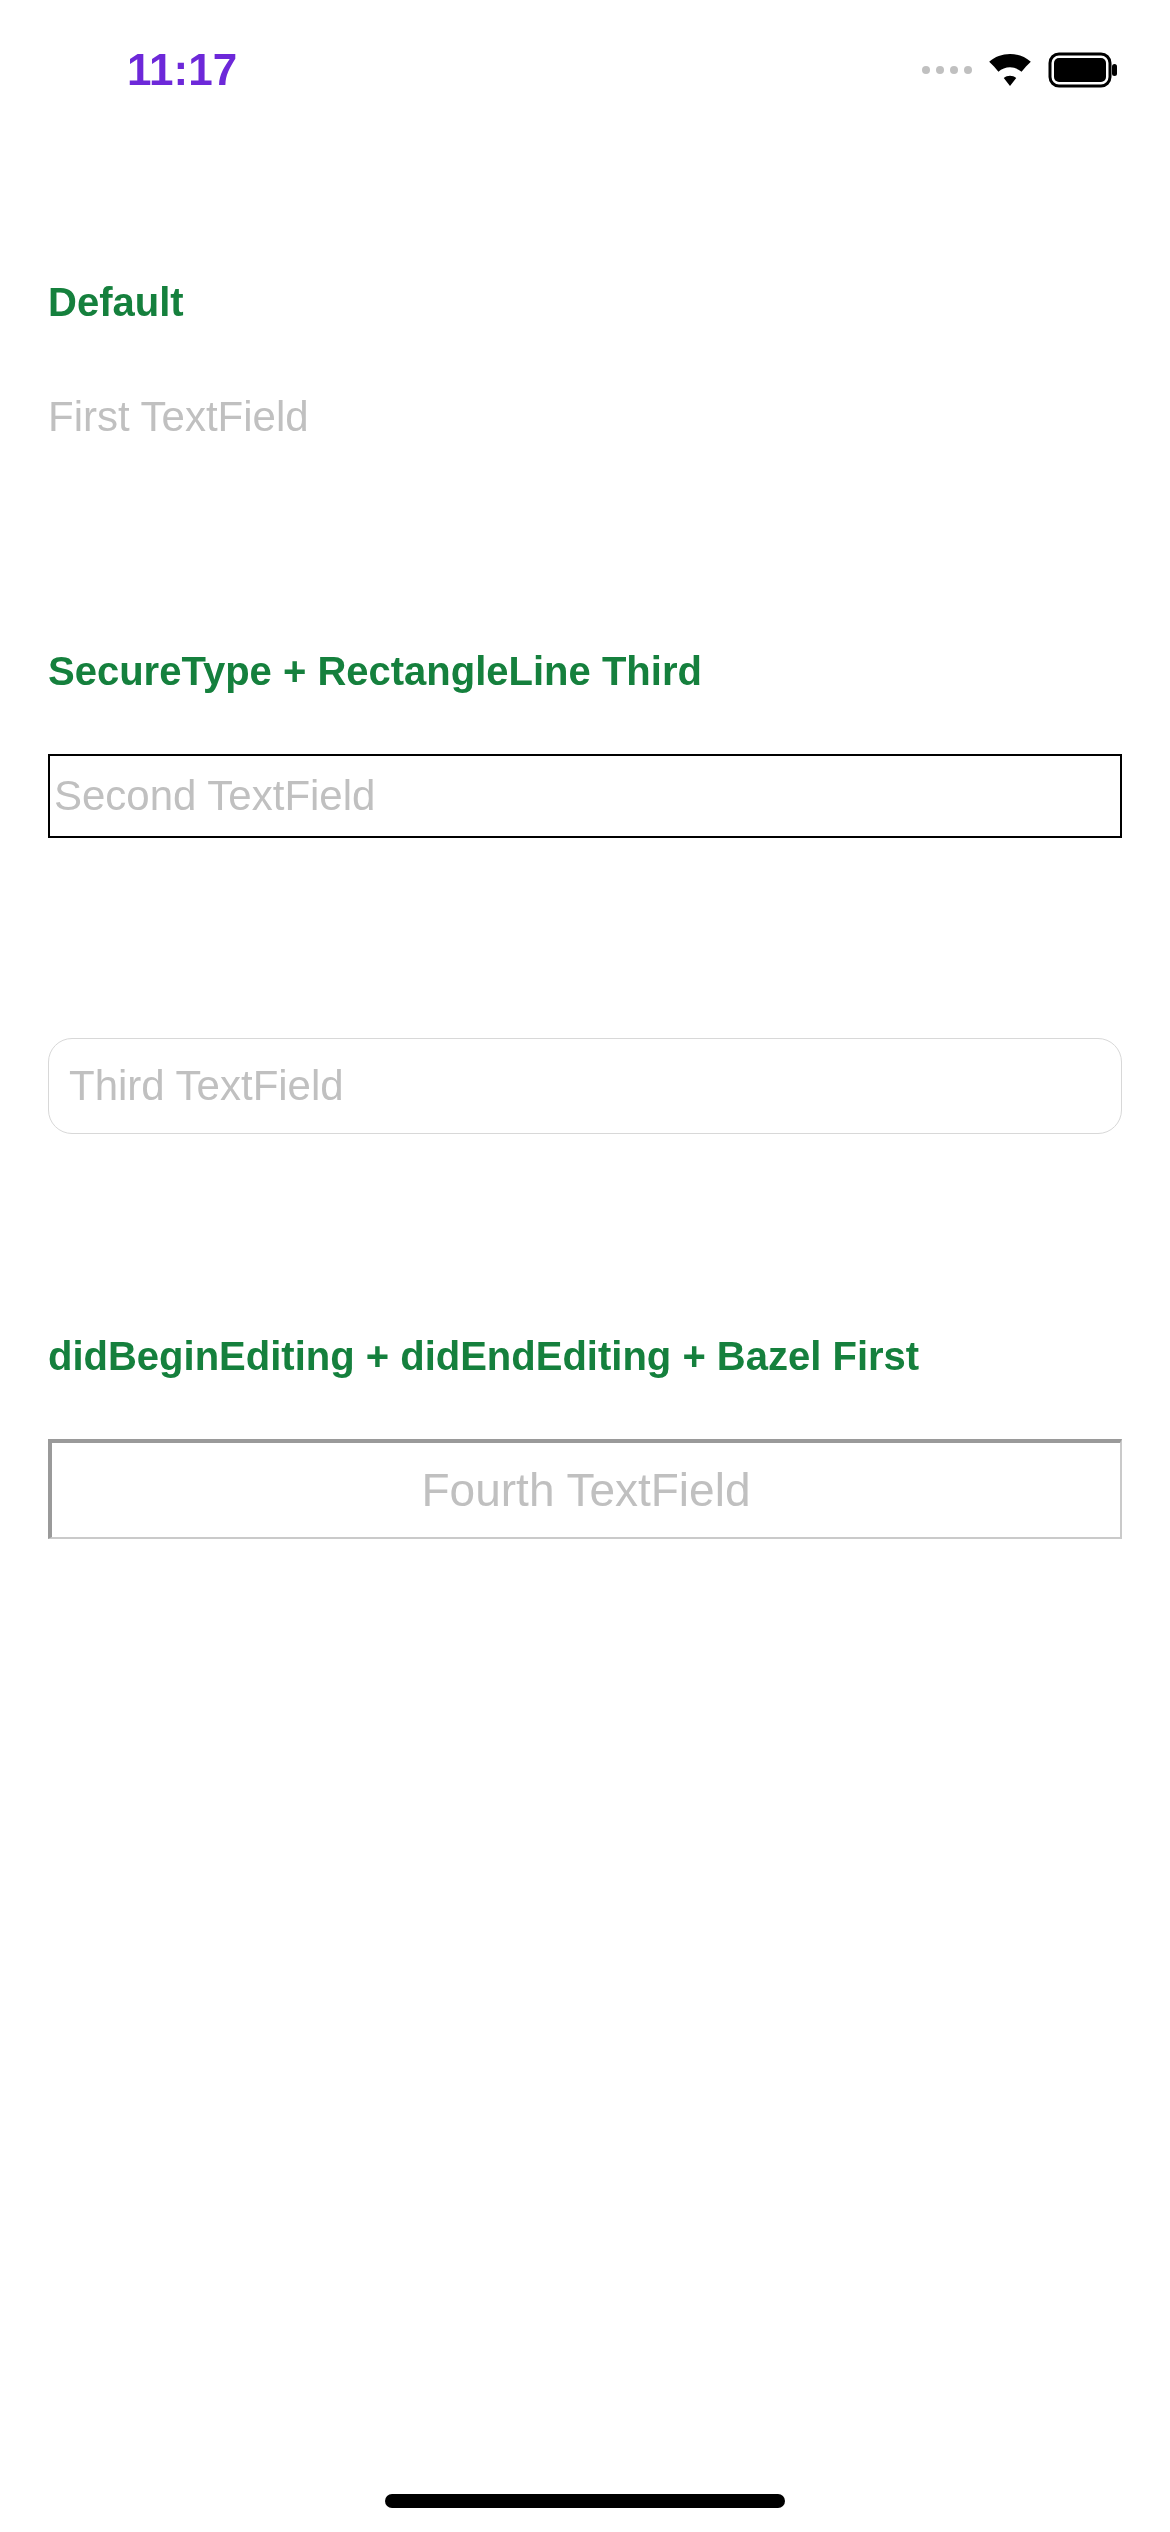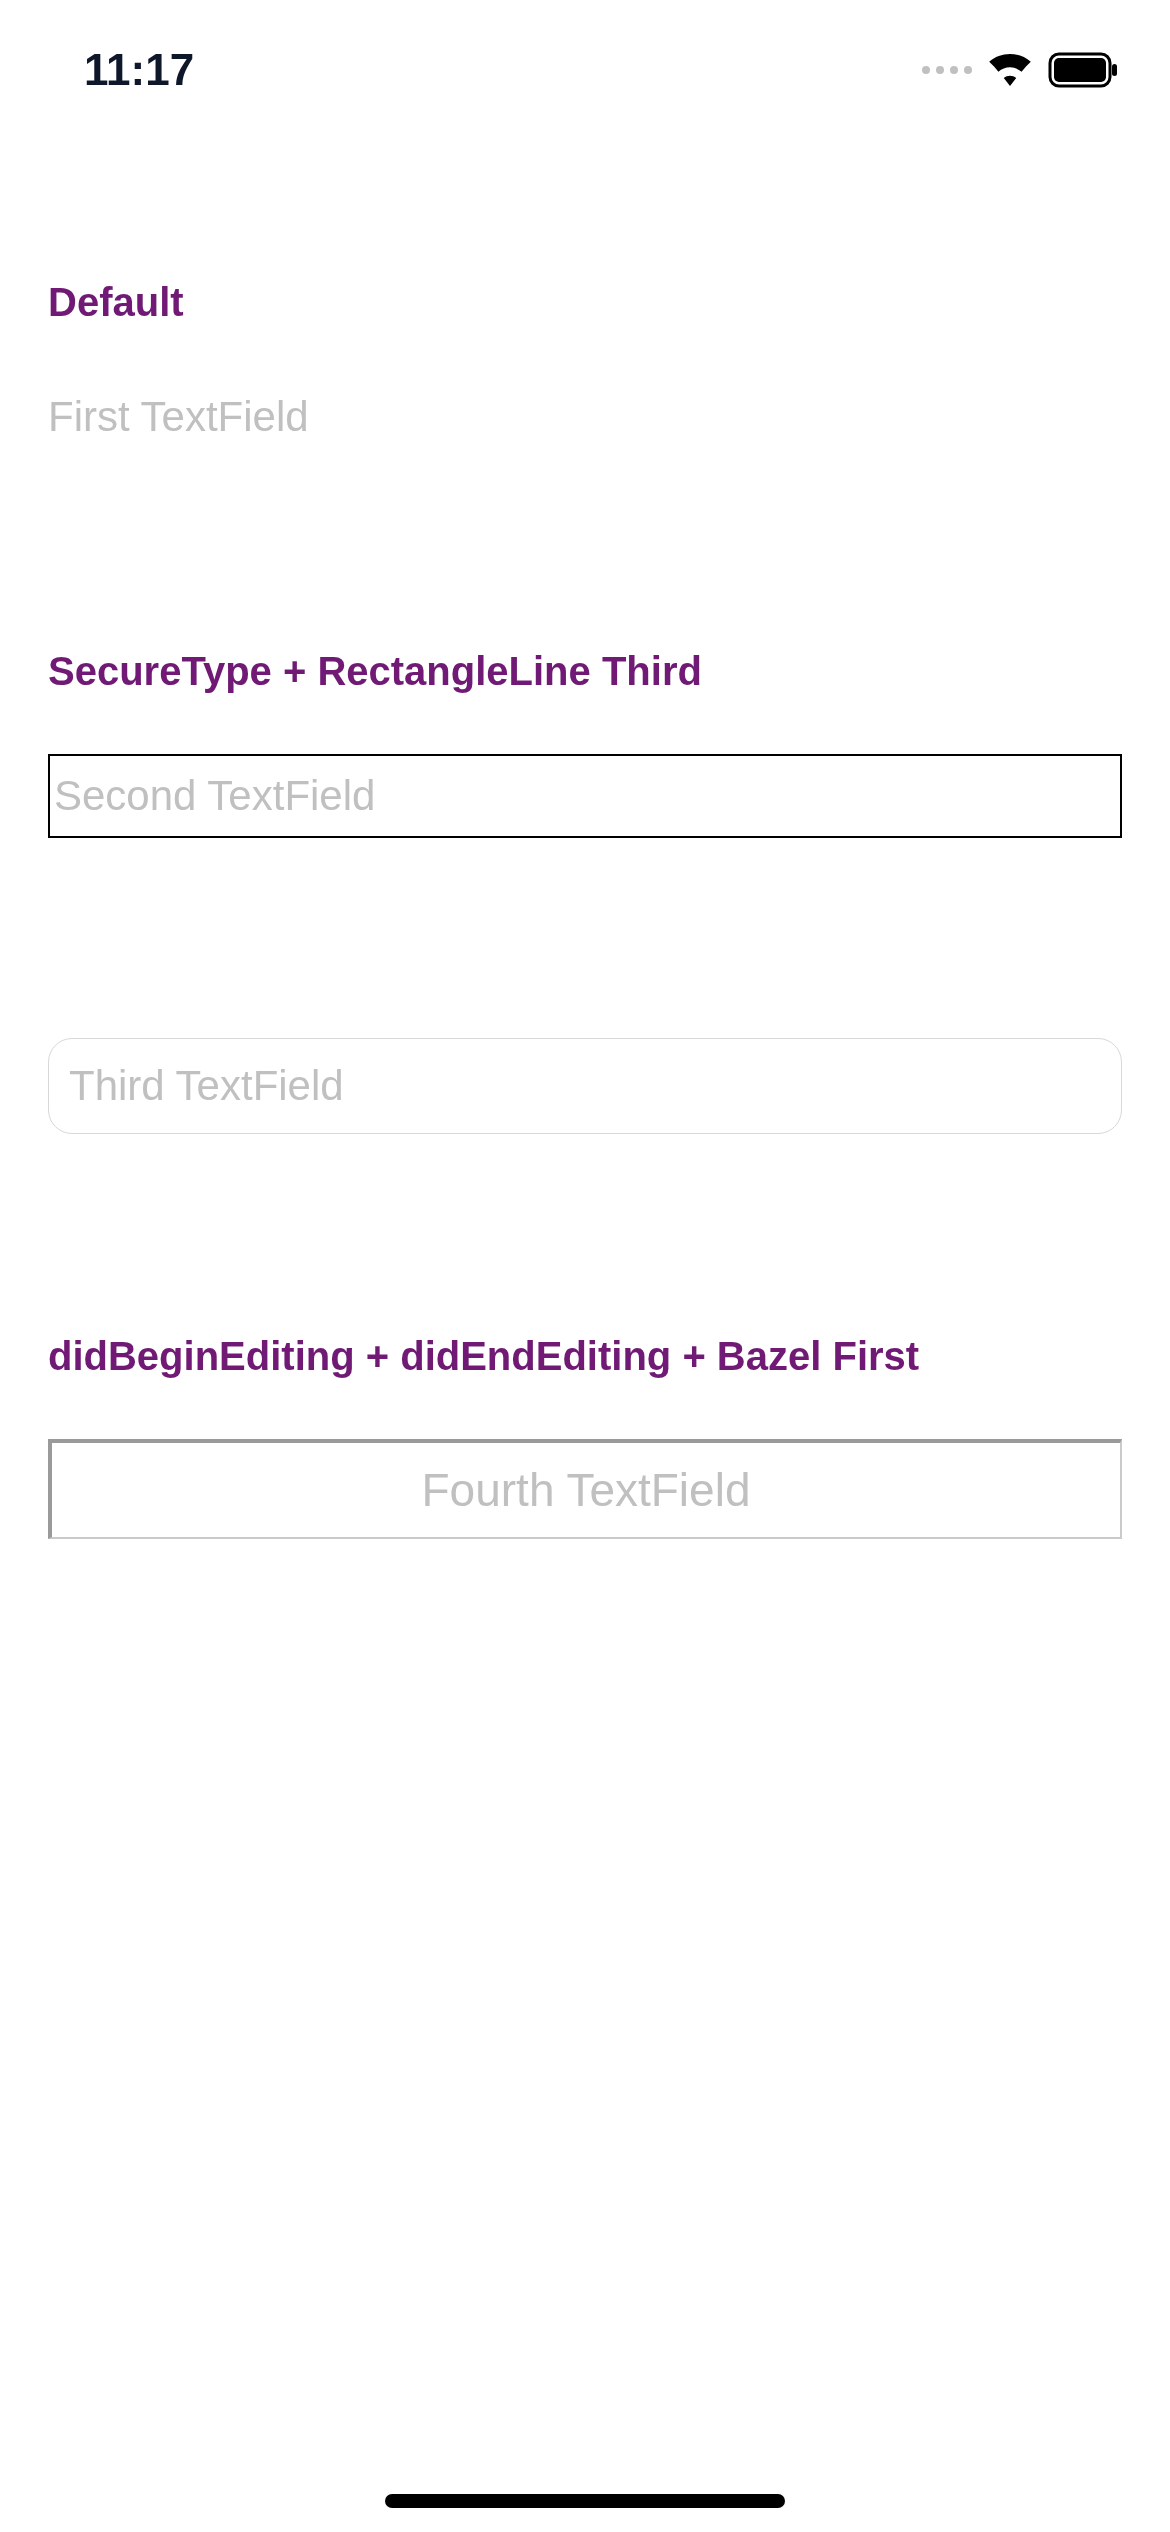--- a/index.html
+++ b/index.html
@@ -25,22 +25,22 @@
       height: 140px;
       display: flex;
       align-items: center;
       justify-content: space-between;
       padding: 0 50px;
     }
     
     .status-time {
       font-size: 44px;
       font-weight: 600;
-      color: #0f172a;
-      margin-left: 34px;
+      color: #6d28d9;
+      margin-left: 77px;
     }
     
     .status-right {
       display: flex;
       align-items: center;
       gap: 16px;
     }
     
     .signal-dots {
       display: flex;
@@ -69,21 +69,21 @@
       padding-top: 280px;
     }
     
     .section {
       margin-bottom: 200px;
     }
     
     .section-label {
       font-size: 40px;
       font-weight: 700;
-      color: #701a75;
+      color: #15803d;
       margin-bottom: 60px;
     }
     
     .textfield {
       width: 100%;
       font-size: 42px;
       font-family: inherit;
       color: #000;
       background: transparent;
       outline: none;

